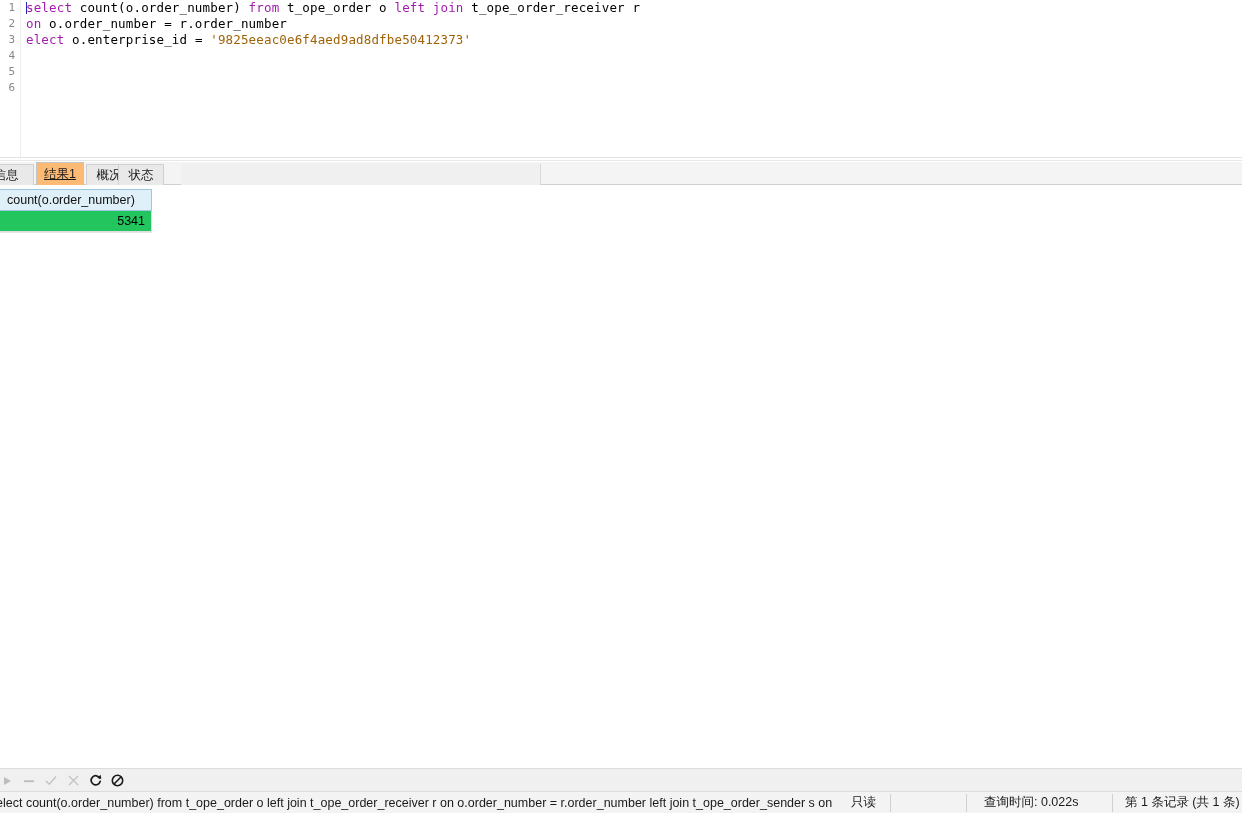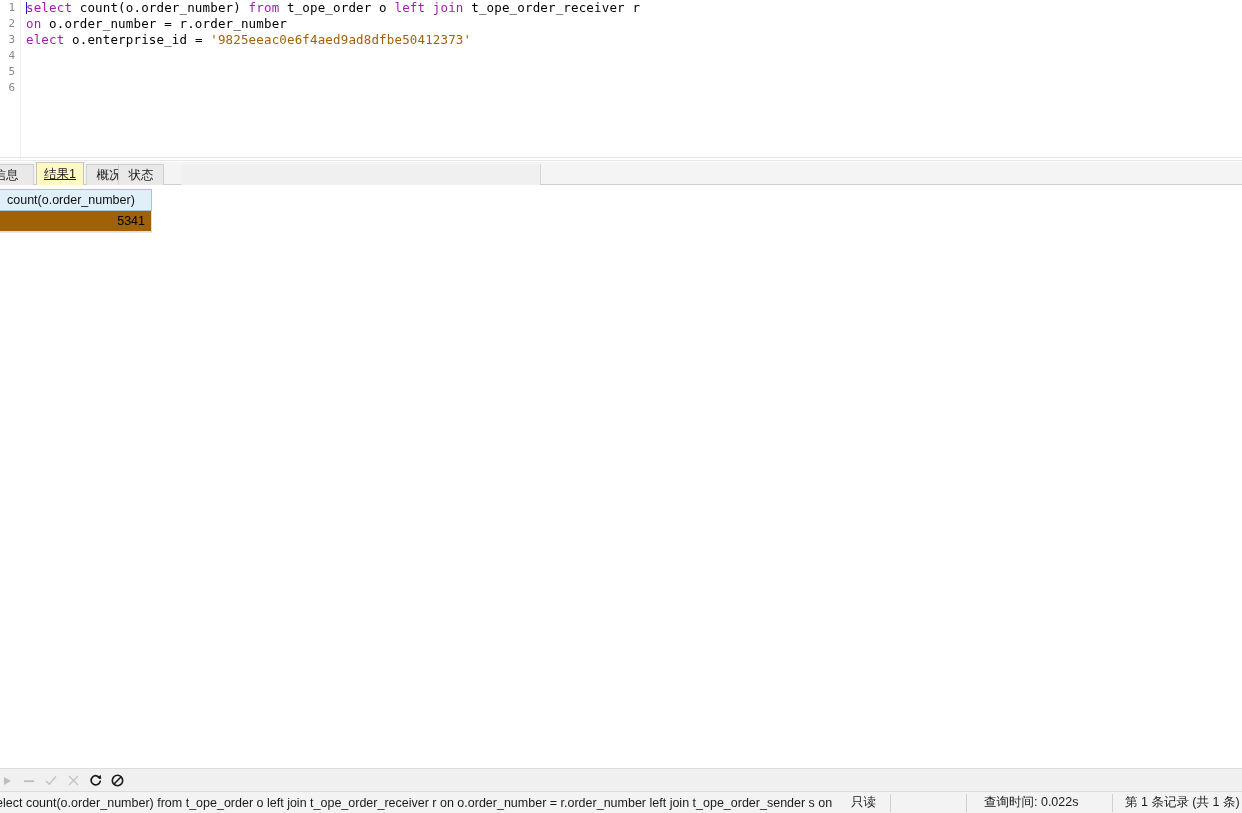--- a/index.html
+++ b/index.html
@@ -100,21 +100,21 @@
     color: #1a1a1a;
     text-align: center;
     background: #e9e9e9;
     border: 1px solid #d0d0d0;
     border-bottom: none;
     box-sizing: border-box;
     cursor: default;
     white-space: nowrap;
   }
   .tab.active {
-    background: #fef9c3;
+    background: #fdba74;
     border-color: #c4c4c4;
     top: 0;
     height: 23px;
     line-height: 23px;
     z-index: 3;
     text-decoration: underline;
   }
   .tab-info   { left: -22px; width: 56px; }
   .tab-result { left: 36px;  width: 48px; }
   .tab-profile{ left: 86px;  width: 46px; }
@@ -150,21 +150,21 @@
   .grid-header-label {
     padding: 0 7px;
     font-size: 12.5px;
     color: #111111;
     white-space: nowrap;
   }
   .grid-row {
     position: absolute;
     left: 0; top: 26px;
     height: 21px;
-    background: #a16207;
+    background: #22c55e;
     border: 1px solid #dddddd;
     border-top: none;
     border-left: none;
     box-sizing: border-box;
     display: flex;
     align-items: center;
     justify-content: flex-end;
   }
   .grid-cell-value {
     padding-right: 6px;

